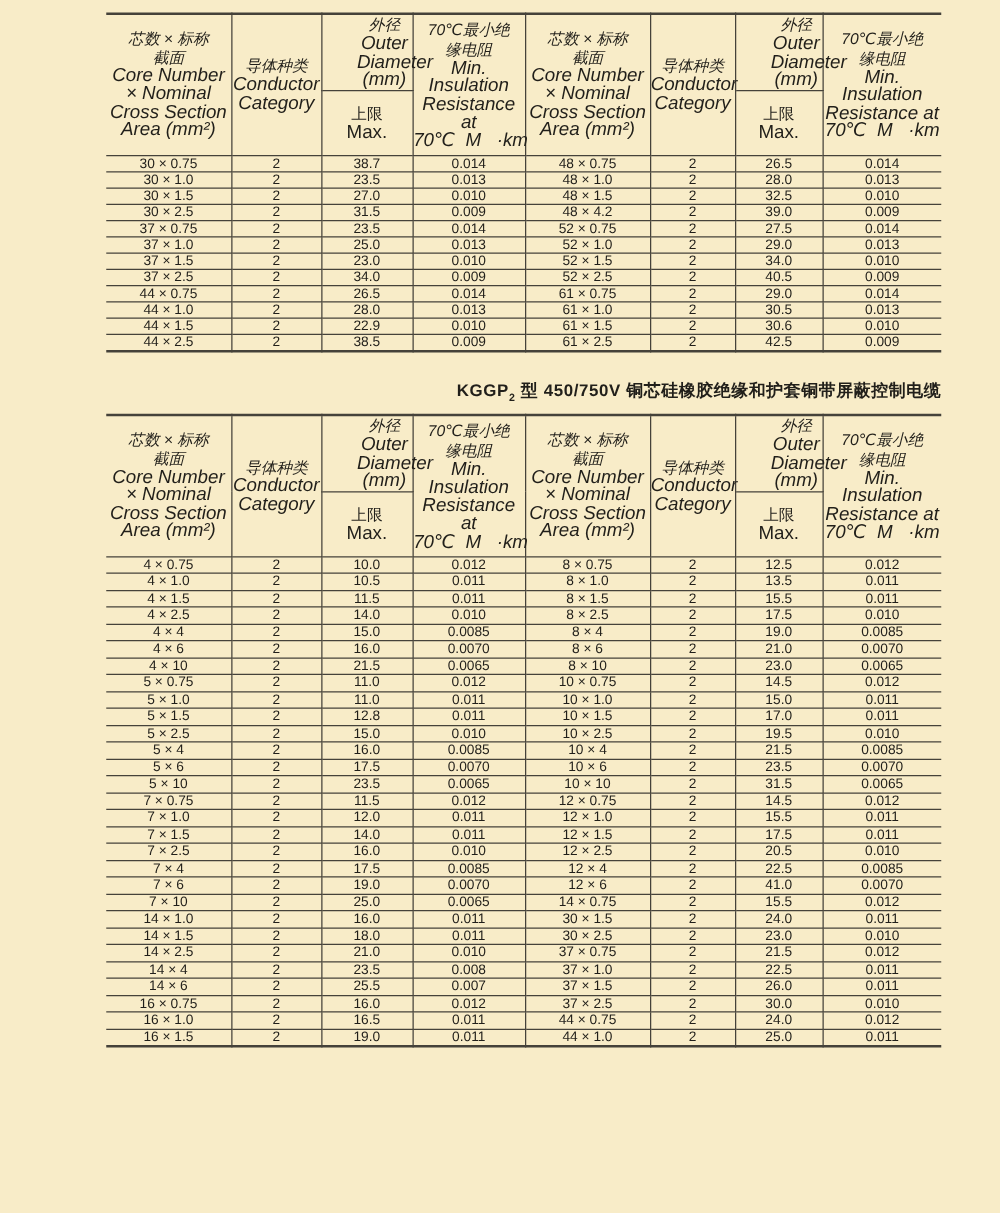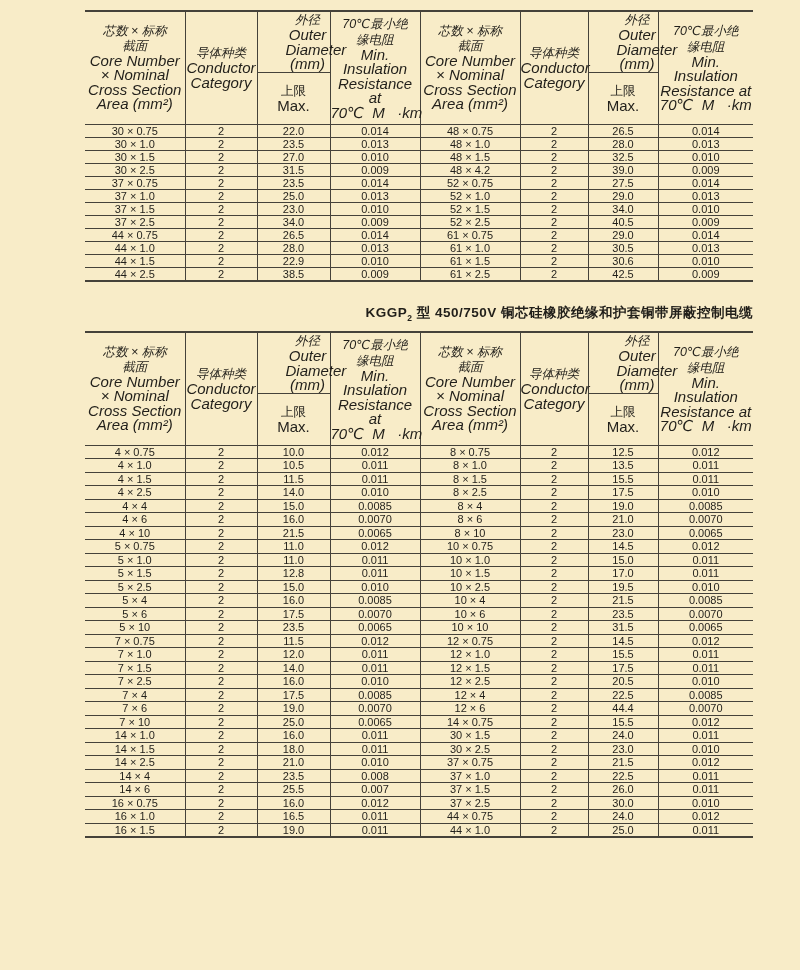--- a/index.html
+++ b/index.html
@@ -139,21 +139,21 @@
         <th class="th-max">
           <div class="zh">上限</div>
           <div class="en">Max.</div>
         </th>
       </tr>
     </thead>
     <tbody>
         <tr>
           <td class="first">30 × 0.75</td>
           <td>2</td>
-          <td>22.0</td>
+          <td>38.7</td>
           <td>0.014</td>
           <td>48 × 0.75</td>
           <td>2</td>
           <td>26.5</td>
           <td class="last">0.014</td>
         </tr>
         <tr>
           <td class="first">30 × 1.0</td>
           <td>2</td>
           <td>23.5</td>
@@ -538,21 +538,21 @@
           <td>22.5</td>
           <td class="last">0.0085</td>
         </tr>
         <tr>
           <td class="first">7 × 6</td>
           <td>2</td>
           <td>19.0</td>
           <td>0.0070</td>
           <td>12 × 6</td>
           <td>2</td>
-          <td>44.4</td>
+          <td>41.0</td>
           <td class="last">0.0070</td>
         </tr>
         <tr>
           <td class="first">7 × 10</td>
           <td>2</td>
           <td>25.0</td>
           <td>0.0065</td>
           <td>14 × 0.75</td>
           <td>2</td>
           <td>15.5</td>

